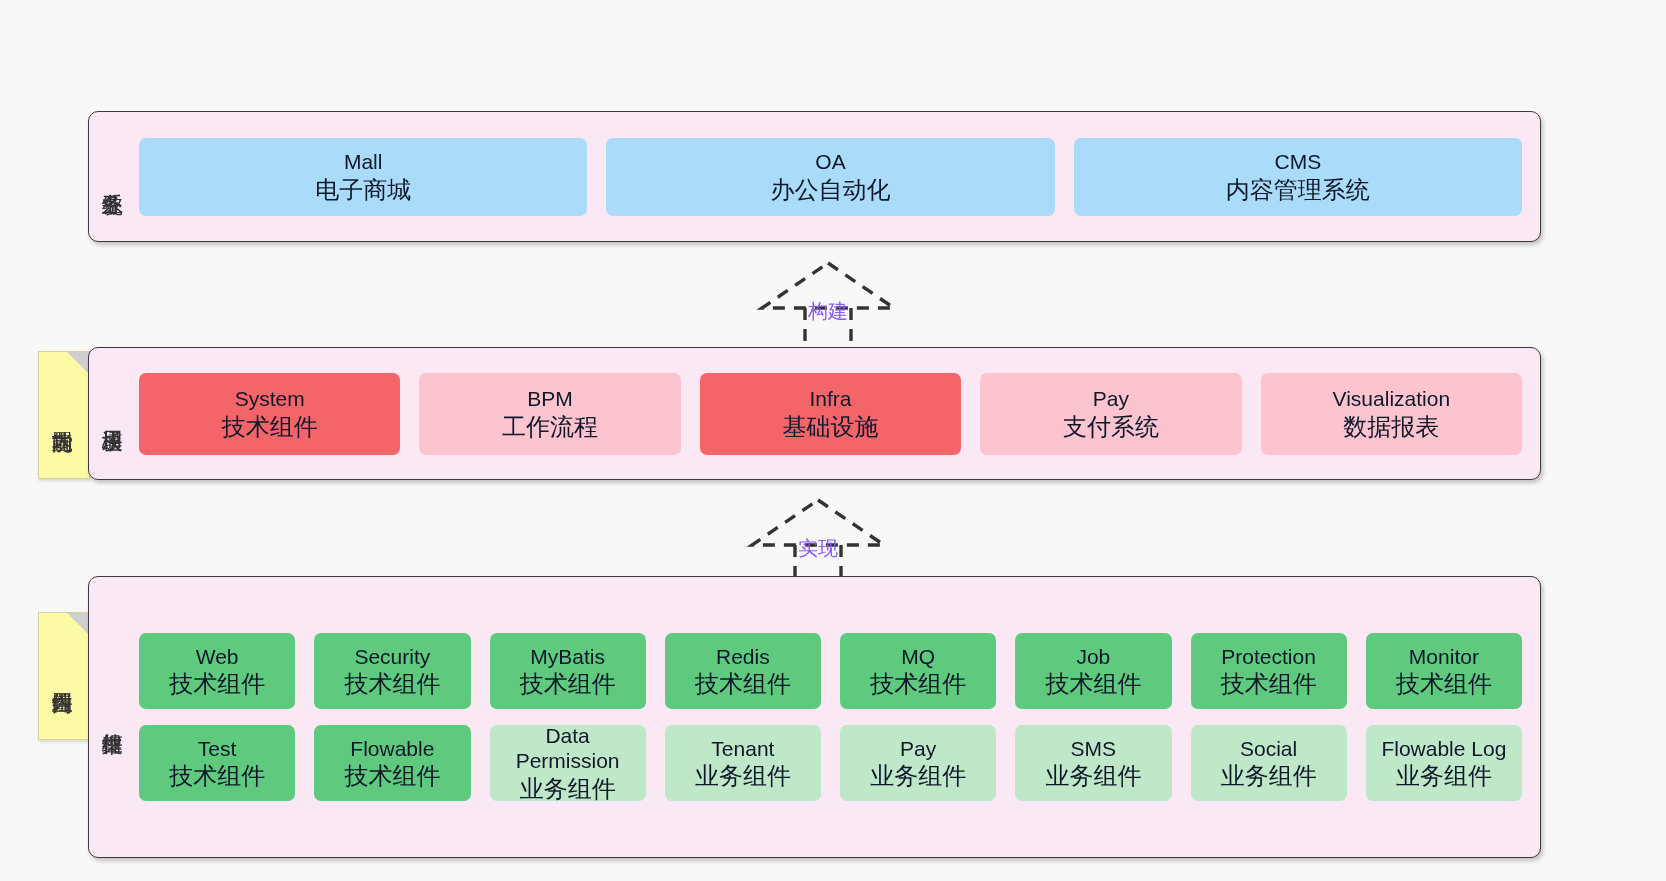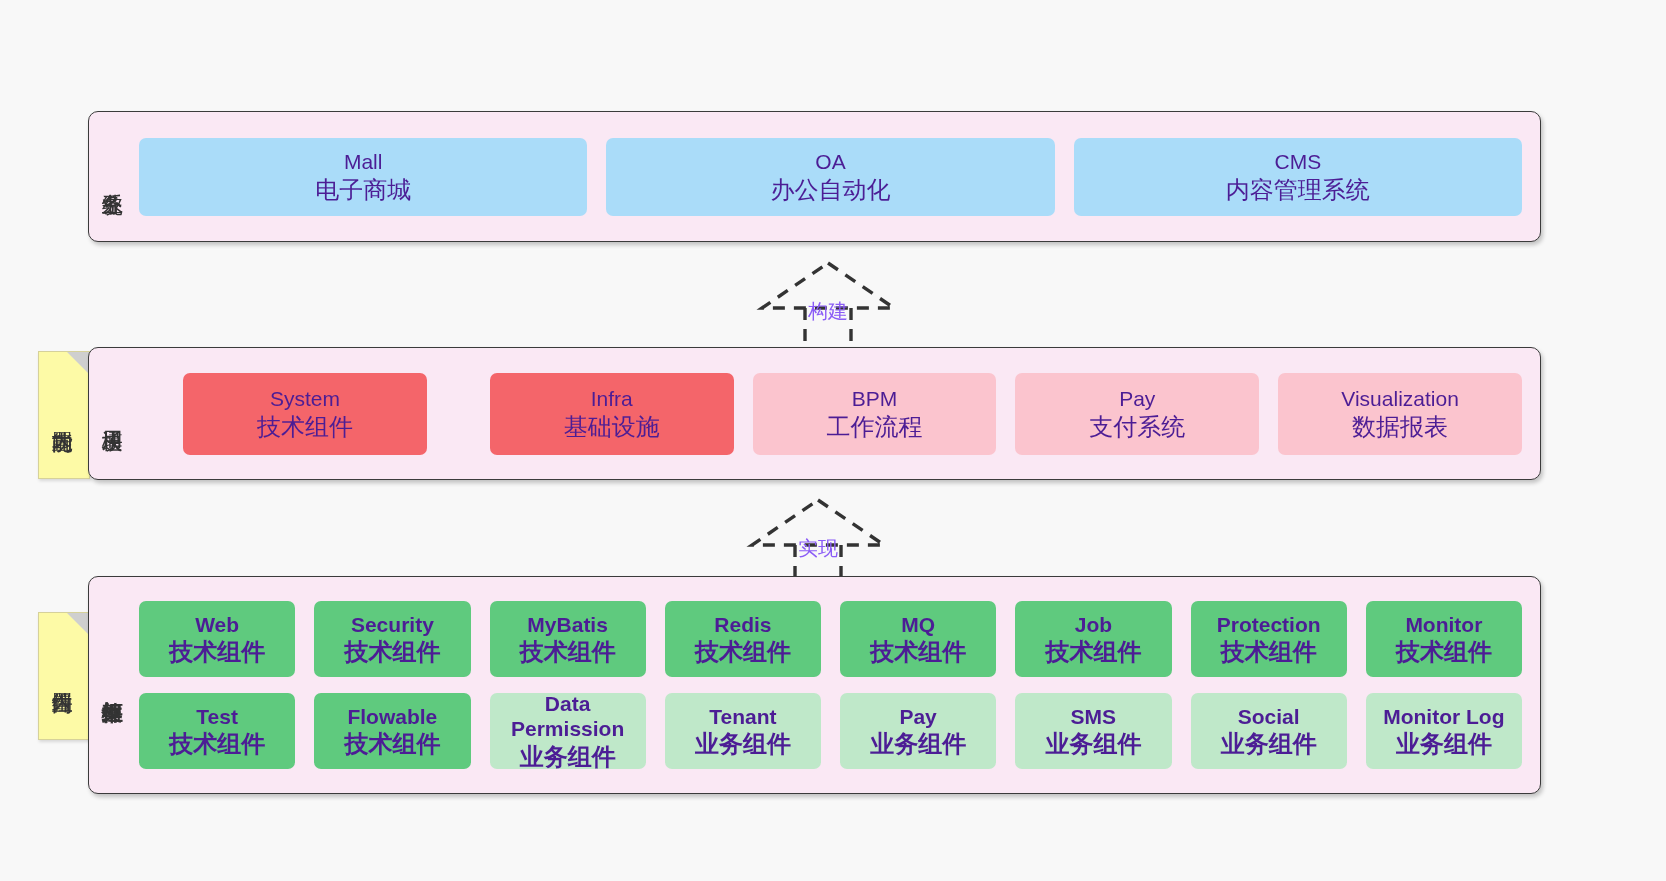--- a/index.html
+++ b/index.html
@@ -72,38 +72,38 @@
 
   
   .node {
     flex: 1 1 0;
     border-radius: 7px;
     display: flex;
     flex-direction: column;
     align-items: center;
     justify-content: center;
     text-align: center;
-    color: #4c1d95;
+    color: #0f172a;
     box-sizing: border-box;
     padding: 4px 6px;
     line-height: 1.22;
   }
   .node .n-title { font-size: 21px; }
   .node .n-sub   { font-size: 24px; }
 
   
   .lay-business .node { height: 78px; }
   .lay-business { }
 
   .lay-module .node { height: 82px; }
   .lay-framework .node { height: 76px; }
 
   
   .c-blue       { background: #aadcf9; }
-  .c-red        { background: #f4656a; margin-left: 44px; }
+  .c-red        { background: #f4656a; }
   .c-pink       { background: #fbc4ce; }
   .c-green      { background: #5fca7e; }
   .c-lightgreen { background: #bfe8c9; }
 
   
   .note {
     position: absolute;
     background: #fdfaa6;
     border: 1px solid #d6d19a;
     box-sizing: border-box;
@@ -190,27 +190,27 @@
   </div>
 
   <div class="layer lay-module" style="left:88px; top:347px; width:1453px; height:133px;">
     <div class="layer-title">通用模块</div>
     <div class="layer-body">
       <div class="row">
         <div class="node c-red">
           <span class="n-title">System</span>
           <span class="n-sub">技术组件</span>
         </div>
+        <div class="node c-pink">
+          <span class="n-title">BPM</span>
+          <span class="n-sub">工作流程</span>
+        </div>
         <div class="node c-red">
           <span class="n-title">Infra</span>
           <span class="n-sub">基础设施</span>
-        </div>
-        <div class="node c-pink">
-          <span class="n-title">BPM</span>
-          <span class="n-sub">工作流程</span>
         </div>
         <div class="node c-pink">
           <span class="n-title">Pay</span>
           <span class="n-sub">支付系统</span>
         </div>
         <div class="node c-pink">
           <span class="n-title">Visualization</span>
           <span class="n-sub">数据报表</span>
         </div>
       </div>
@@ -222,21 +222,21 @@
       <path d="M80 5 L146 50 L14 50 Z" fill="#f8f8f8" stroke="#333333" stroke-width="3.4" stroke-dasharray="12 9" stroke-linejoin="miter"></path>
       <path d="M57 50 L57 92 M103 50 L103 92" stroke="#333333" stroke-width="3.4" stroke-dasharray="12 9"></path>
     </svg>
     <span class="arrow-label">实现</span>
   </div>
 
   <div class="note" style="left:38px; top:612px; width:52px; height:128px;">
     <span class="note-text">内置组件</span>
   </div>
 
-  <div class="layer lay-framework" style="left:88px; top:576px; width:1453px; height:218px;font-weight:bold;">
+  <div class="layer lay-framework" style="left:88px; top:576px; width:1453px; height:282px;">
     <div class="layer-title">框架组件</div>
     <div class="layer-body">
 
       <div class="row">
         <div class="node c-green">
           <span class="n-title">Web</span>
           <span class="n-sub">技术组件</span>
         </div>
         <div class="node c-green">
           <span class="n-title">Security</span>
@@ -291,21 +291,21 @@
         </div>
         <div class="node c-lightgreen">
           <span class="n-title">SMS</span>
           <span class="n-sub">业务组件</span>
         </div>
         <div class="node c-lightgreen">
           <span class="n-title">Social</span>
           <span class="n-sub">业务组件</span>
         </div>
         <div class="node c-lightgreen">
-          <span class="n-title">Monitor Log</span>
+          <span class="n-title">Flowable Log</span>
           <span class="n-sub">业务组件</span>
         </div>
       </div>
 
     </div>
   </div>
 
 </div>
 
 </body></html>

